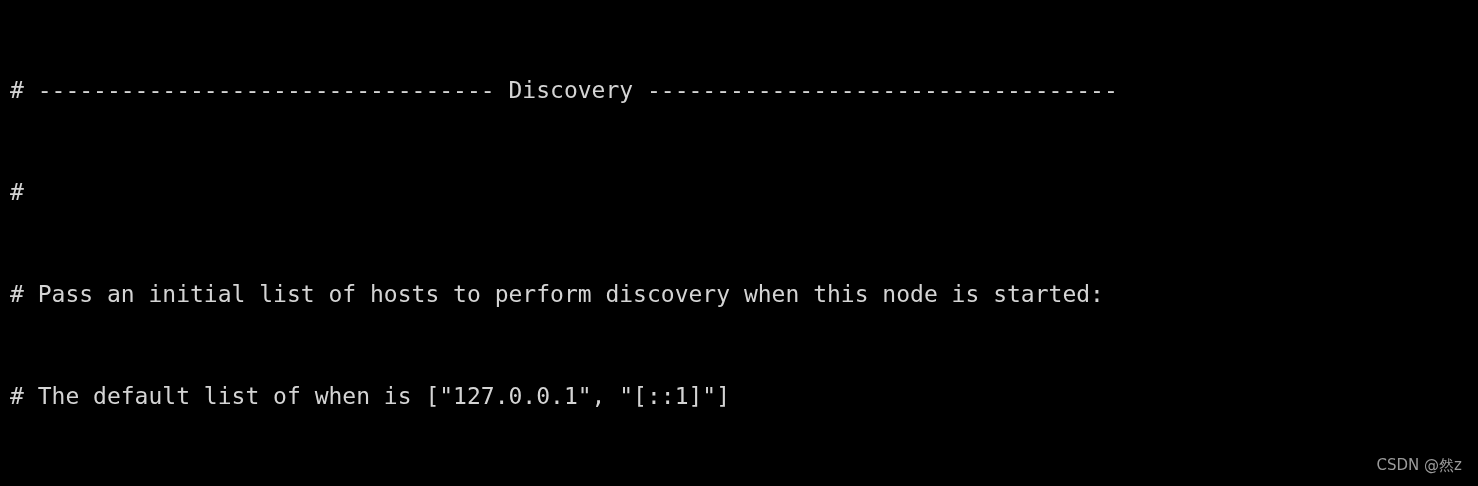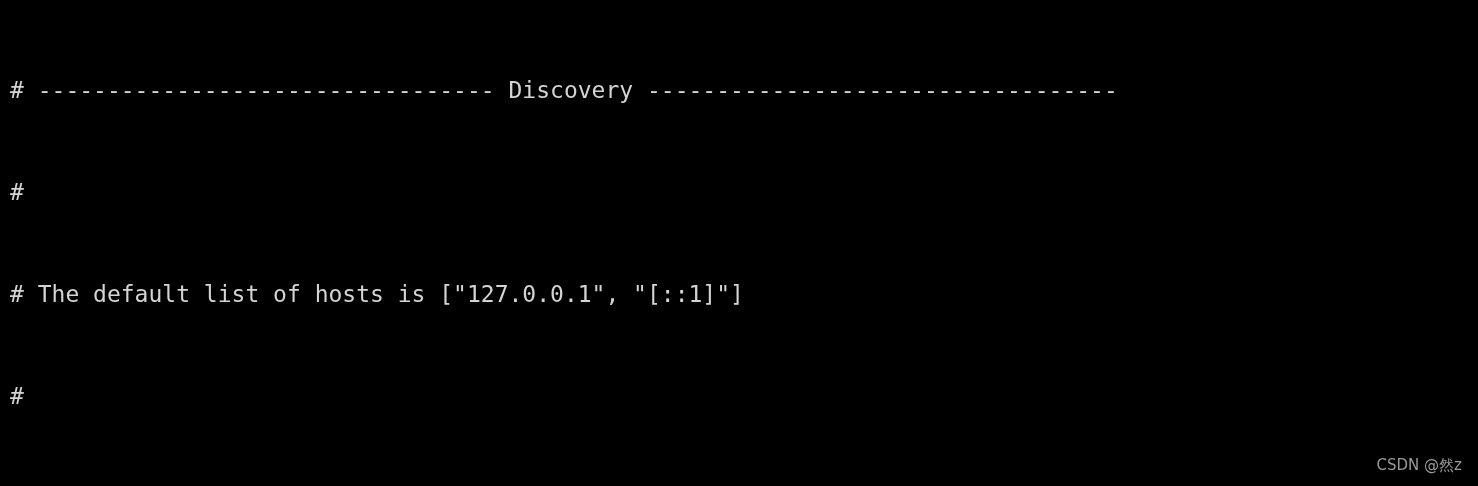--- a/index.html
+++ b/index.html
@@ -38,21 +38,22 @@
     line-height: 1.1;
     color: var(--watermark, #9b9b9b);
   }
 </style>
 </head>
 <body>
 
 <div class="terminal">
   <div class="code-line"># --------------------------------- Discovery ----------------------------------</div>
   <div class="code-line">#</div>
-  <div class="code-line"># The default list of hosts is ["127.0.0.1", "[::1]"]</div>
+  <div class="code-line"># Pass an initial list of hosts to perform discovery when this node is started:</div>
+  <div class="code-line"># The default list of when is ["127.0.0.1", "[::1]"]</div>
   <div class="code-line">#</div>
   
   
   
   
   
   
   
   
   

